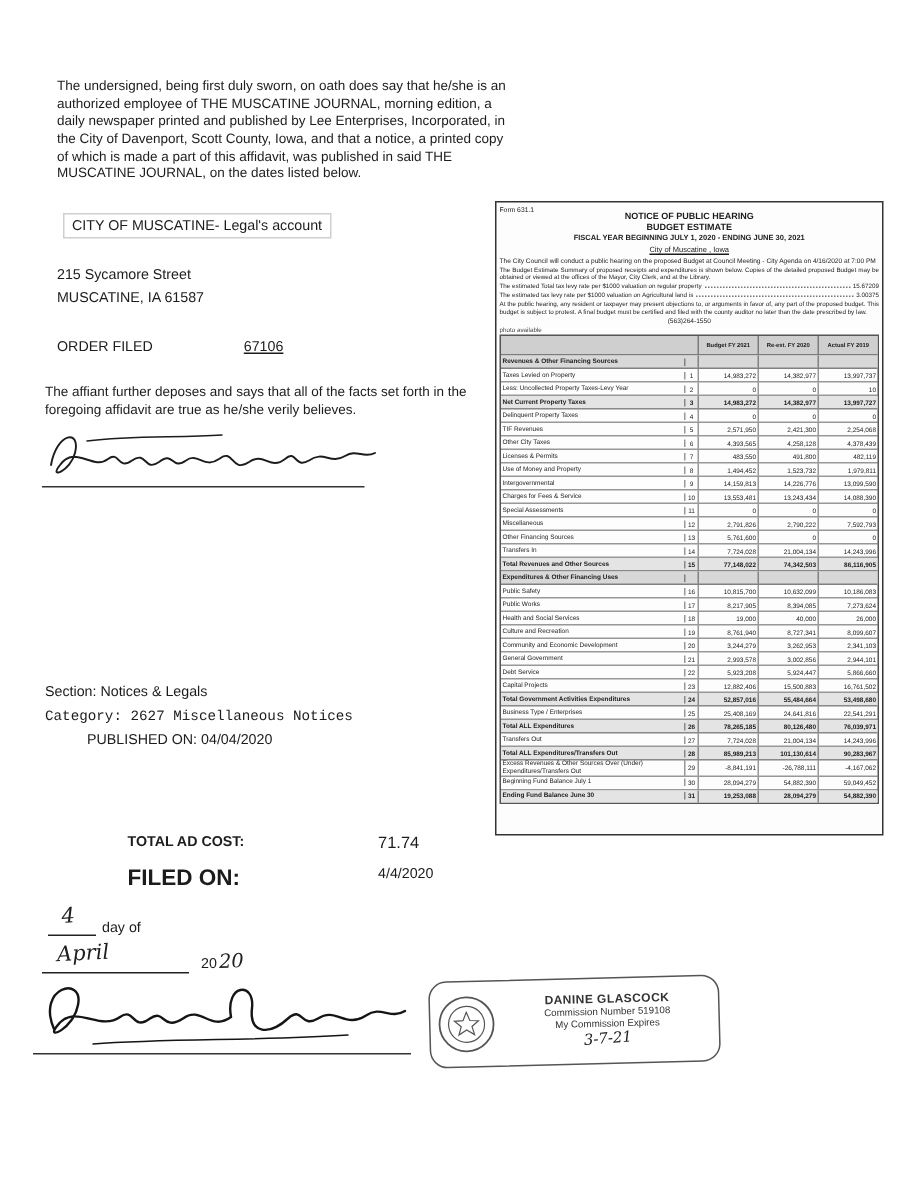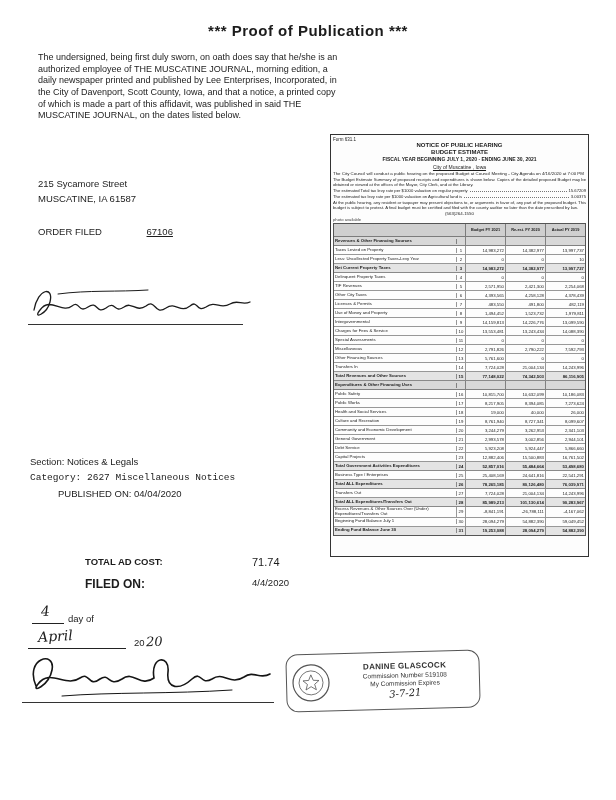--- a/index.html
+++ b/index.html
@@ -15,31 +15,31 @@
   }
   .para { font-size:9px; line-height:1.3; }
   .intro { top:52px; left:38px; width:302px; }
   .account {
     top:142px; left:42px; font-size:9.5px; padding:2px 5px;
     border:1px solid #cfcfcf;
   }
   .addr { left:38px; font-size:9.5px; }
   .addr1 { top:178px; } .addr2 { top:193px; }
   .order { top:226px; left:38px; font-size:9.5px; }
-  .order .order-val { margin-left:42px;text-decoration:underline; }
+  .order .order-val { margin-left:58px;text-decoration:underline; }
   .deposes { top:256px; left:30px; width:318px; }
   .sig1 { top:280px; left:28px; }
   .sigline1 { top:324px; left:28px; width:215px; border-bottom:1px solid #333; height:0; }
 
   
   .meta { left:30px; font-size:9.5px; }
   .sec { top:456px; } .cat { top:472px;font-family:Liberation Mono, monospace; } .pub { top:488px;padding-left:28px; }
   .cost-label { top:556px; left:85px; font-size:9.5px; font-weight:700; }
   .cost-value { top:556px; left:252px; font-size:11px; }
-  .filed-label { top:577px; left:85px; font-size:12px; font-weight:600;text-align:right; }
+  .filed-label { top:577px; left:85px; font-size:15px; font-weight:600;text-align:right; }
   .filed-value { top:577px; left:252px; font-size:9.5px; }
 
   
   .sworn { top:612px; left:28px; font-size:9.5px; width:470px; }
   .blank { display:inline-block; border-bottom:1px solid #222; position:relative; vertical-align:bottom; }
   .day-blank { width:32px; height:11px; margin:0 4px; }
   .hand { font-family:"DejaVu Serif", serif; font-style:italic; color:#202020; }
   .hand-day { position:absolute; left:9px; top:-9px; font-size:14px; transform:rotate(-4deg); }
   .sworn2 { top:634px; left:28px; font-size:9.5px; }
   .month-blank { width:98px; height:12px; margin-right:8px; }
@@ -91,32 +91,33 @@
   .colhead .c-val { font-size:3.9px; text-align:center; justify-content:center; line-height:1.1; white-space:normal; }
   .nrow.section { background:#d8d8d8; font-weight:bold; }
   .nrow.total { background:#e4e4e4; font-weight:bold; }
   svg.sigart { overflow:visible; }
 </style>
 </head>
 <body>
 
 <div class="page">
 
-  <div class="abs title">*** Proof of Publication ***</div>
 
   <div class="abs para intro">The undersigned, being first duly sworn, on oath does say that he/she is an authorized employee of THE MUSCATINE JOURNAL, morning edition, a daily newspaper printed and published by Lee Enterprises, Incorporated, in the City of Davenport, Scott County, Iowa, and that a notice, a printed copy of which is made a part of this affidavit, was published in said THE MUSCATINE JOURNAL, on the dates listed below.</div>
 
+  <div class="abs account">CITY OF MUSCATINE- Legal's account</div>
   <div class="abs addr addr1">215 Sycamore Street</div>
   <div class="abs addr addr2">MUSCATINE, IA 61587</div>
 
   <div class="abs order">
     <span>ORDER FILED</span>
     <span class="order-val">67106</span>
   </div>
 
+  <div class="abs para deposes">The affiant further deposes and says that all of the facts set forth in the foregoing affidavit are true as he/she verily believes.</div>
 
   <svg class="abs sig1 sigart" width="230" height="46" viewBox="0 0 230 46">
     <path d="M6 30 C10 8 26 6 22 22 C19 34 4 40 12 30 C22 16 34 34 44 26 C52 20 50 34 60 27 C70 20 68 35 78 28 C88 20 86 34 96 27 C104 21 108 33 118 26 C128 18 126 36 138 28 C148 21 152 34 162 26 C170 19 168 33 178 27 C188 20 192 30 202 24 C210 19 214 26 222 22" fill="none" stroke="#1c1c1c" stroke-width="1.3" stroke-linecap="round"></path>
     <path d="M30 14 C60 10 90 12 120 10" fill="none" stroke="#1c1c1c" stroke-width="1" stroke-linecap="round"></path>
   </svg>
   <div class="abs sigline1"></div>
 
   <div class="abs notice">
     <div class="n-form">Form 631.1</div>
     <div class="n-h1">NOTICE OF PUBLIC HEARING</div>

